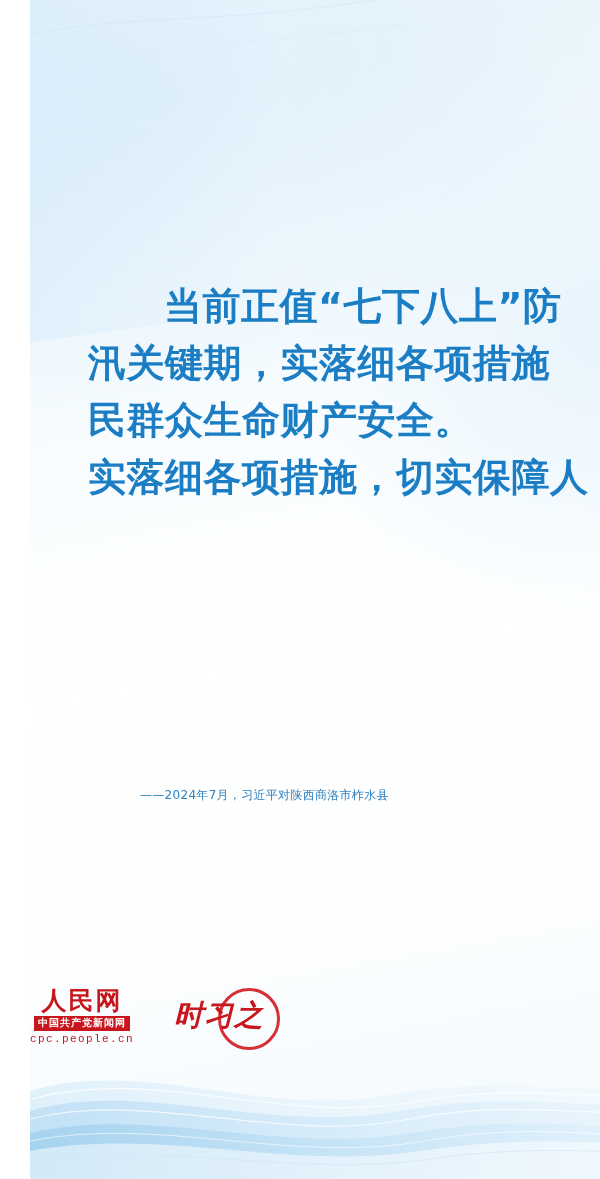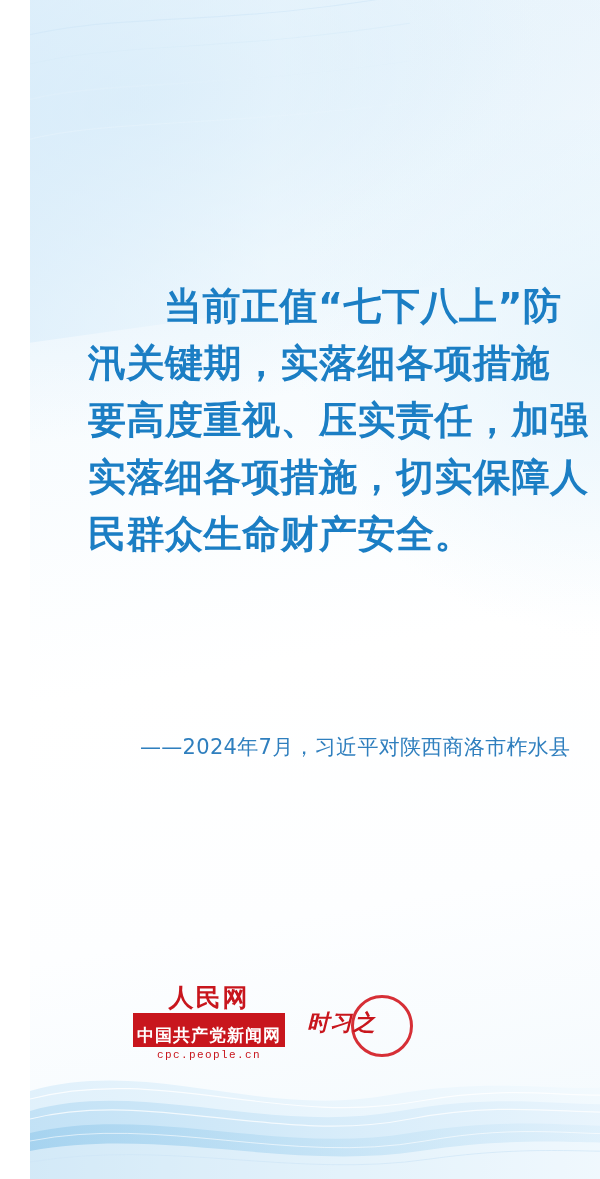--- a/index.html
+++ b/index.html
@@ -81,69 +81,68 @@
     color: #1b7ec4;
     letter-spacing: 0.5px;
     white-space: nowrap;
   }
   .quote-line.indent {
     text-indent: 76px;
   }
 
   .attribution {
     position: absolute;
-    top: 732px;
+    top: 780px;
     left: 58px;
     width: 488px;
     font-family: "DejaVu Sans", "Liberation Sans", sans-serif;
-    font-size: 21px;
+    font-size: 12px;
     line-height: 30px;
     color: #2f7fbe;
     letter-spacing: 0.3px;
   }
   .attr-line {
     white-space: nowrap;
   }
   .attr-line.first {
     text-indent: 52px;
   }
 
   
   .logo-row {
     position: absolute;
     top: 985px;
     left: 0;
     width: 492px;
     display: flex;
     align-items: center;
-    justify-content: center;
-    gap: 22px;
+    gap: 40px;
   }
   .people-logo {
     display: flex;
     flex-direction: column;
     align-items: center;
     line-height: 1;
   }
   .people-top {
     font-family: "DejaVu Sans", "Liberation Sans", sans-serif;
     font-weight: 700;
     font-size: 25px;
     color: #c8161d;
     letter-spacing: 2px;
     margin-bottom: 3px;
   }
   .people-mid {
     background: #c8161d;
     color: #ffffff;
     font-family: "DejaVu Sans", "Liberation Sans", sans-serif;
-    font-size: 17px;
+    font-size: 10px;
     font-weight: 700;
     letter-spacing: 1px;
-    padding: 14px 4px 3px 4px;
+    padding: 2px 4px 3px 4px;
   }
   .people-bot {
     font-family: Liberation Mono, monospace;
     font-size: 11px;
     color: #c8161d;
     letter-spacing: 1.4px;
     margin-top: 3px;
   }
   .shixi-logo {
     position: relative;
@@ -160,21 +159,21 @@
     width: 56px;
     height: 56px;
     border-radius: 50%;
     border: 3px solid #d4242b;
     opacity: 0.95;
   }
   .shixi-text {
     position: relative;
     z-index: 2;
     font-family: "DejaVu Sans", "Liberation Sans", sans-serif;
-    font-size: 22px;
+    font-size: 29px;
     font-weight: 700;
     color: #c8161d;
     letter-spacing: 1px;
     font-style: italic;
   }
 
   
   .waves {
     position: absolute;
     left: 0;
@@ -198,23 +197,22 @@
     <path d="M-20,70 C70,40 190,55 400,20" stroke="#d8ecf9" stroke-width="1.2" fill="none"></path>
     <path d="M-20,105 C60,78 180,92 400,58" stroke="#e2f1fb" stroke-width="1.2" fill="none"></path>
     <path d="M-20,145 C60,118 170,130 400,100" stroke="#e8f4fc" stroke-width="1" fill="none"></path>
   </svg>
 
   <div class="content">
 
     <div class="quote-block">
       <div class="quote-line indent">当前正值“七下八上”防</div>
       <div class="quote-line">汛关键期，实落细各项措施</div>
-      <div class="quote-line">要高度重视、压实责任，加强</div>
+      <div class="quote-line">民群众生命财产安全。</div>
       <div class="quote-line">实落细各项措施，切实保障人</div>
-      <div class="quote-line">民群众生命财产安全。</div>
     </div>
 
     <div class="attribution">
       <div class="attr-line first">——2024年7月，习近平对陕西商洛市柞水县</div>
     </div>
 
     <div class="logo-row">
       <div class="people-logo">
         <div class="people-top">人民网</div>
         <div class="people-mid">中国共产党新闻网</div>

